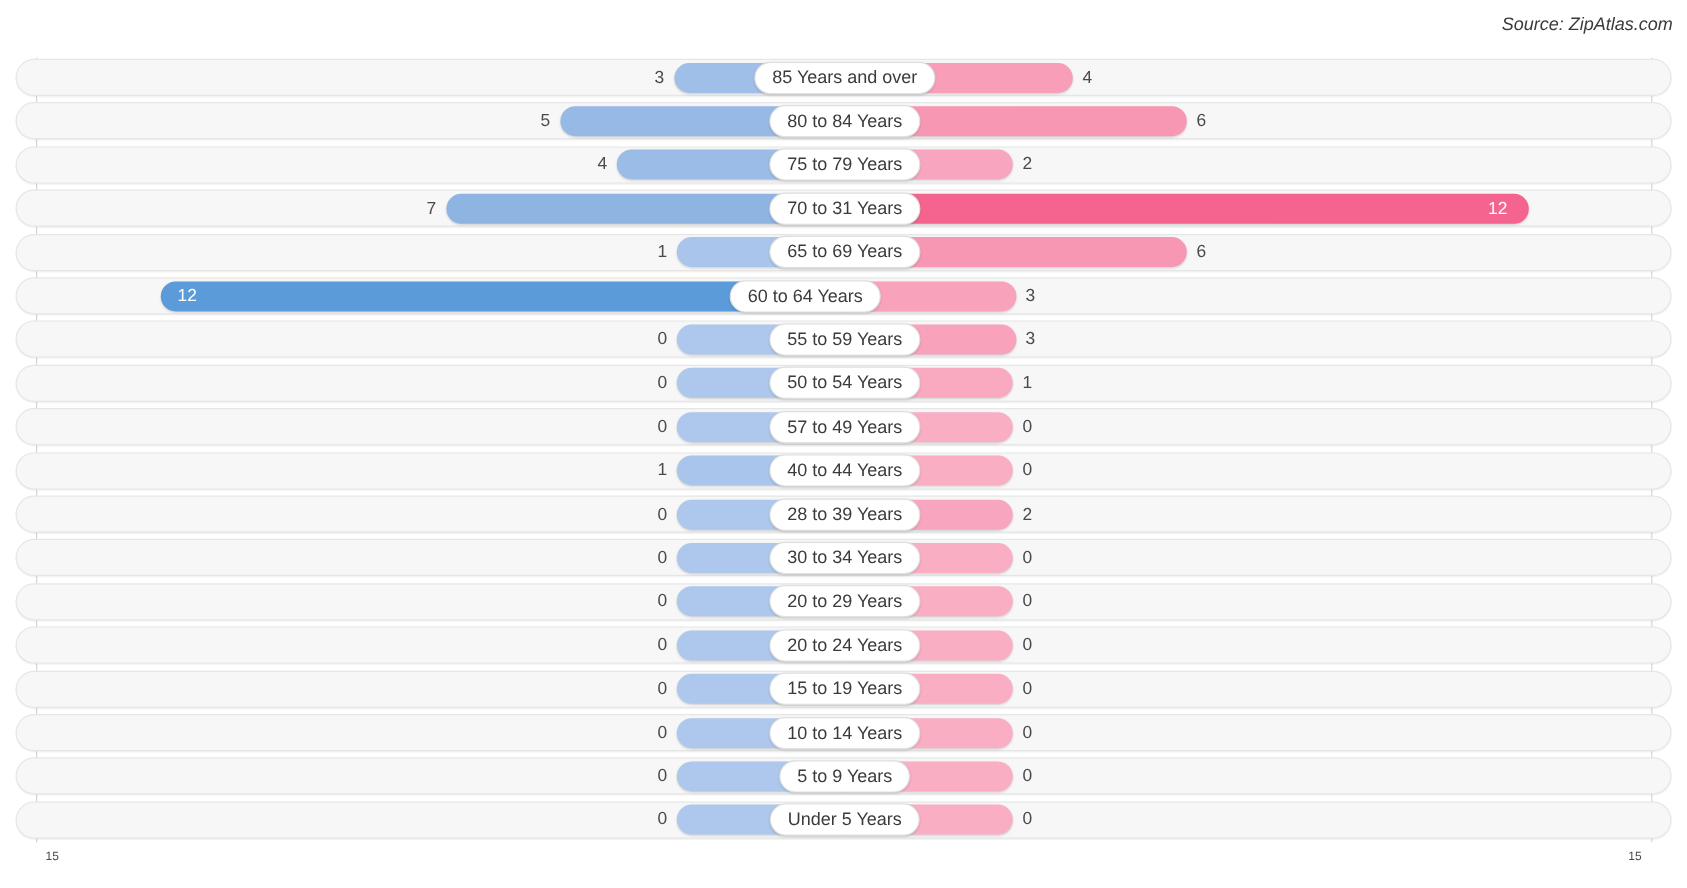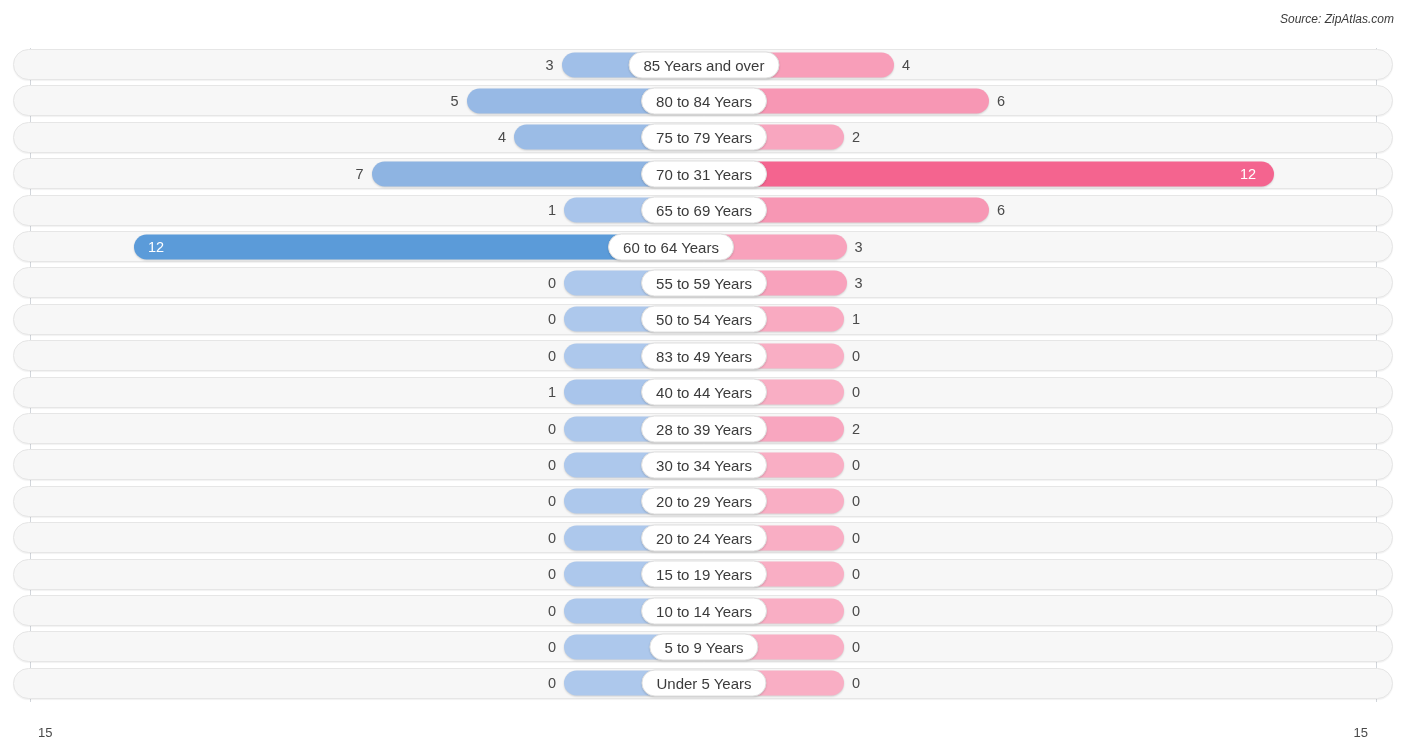--- a/index.html
+++ b/index.html
@@ -25,21 +25,21 @@
     position: absolute;
     left: 13px; top: 10px;
     font-size: 19.5px;
     color: #3b3b3b;
     letter-spacing: .2px;
     white-space: nowrap;
   }
   .source {
     position: absolute;
     right: 12px; top: 12px;
-    font-size: 12px;
+    font-size: 15px;
     font-style: italic;
     color: #3b3b3b;
     white-space: nowrap;
   }
   
   .plot {
     position: absolute;
     left: 0; top: 46px;
     width: 1406px; height: 656px;
   }
@@ -105,23 +105,22 @@
   }
   
   .footer {
     position: absolute;
     left: 0; top: 702px;
     width: 1406px; height: 38px;
   }
   .axis-label {
     position: absolute;
     top: 7px;
-    font-size: 13px;
+    font-size: 10px;
     color: #4a4a4a;
-    margin-top: 16px;
   }
   .axis-label-left  { left: 38px; }
   .axis-label-right { right: 38px; }
   .legend {
     position: absolute;
     left: 0; top: 6px;
     width: 1406px;
     display: flex;
     justify-content: center;
     align-items: center;
@@ -197,21 +196,21 @@
         <div class="bar bar-female" style="left: 690px; width: 140px; background: rgb(249, 170, 193);"></div>
         <div class="val val-male" style="left: 502px; width: 40px;">0</div>
         <div class="val val-female" style="left: 838px;">1</div>
         <div class="pill" style="left: 690px;">50 to 54 Years</div>
       </div>
       <div class="row" style="top: 294.2px;">
         <div class="bar bar-male" style="left: 550px; width: 140px; background: rgb(173, 200, 236);"></div>
         <div class="bar bar-female" style="left: 690px; width: 140px; background: rgb(249, 174, 196);"></div>
         <div class="val val-male" style="left: 502px; width: 40px;">0</div>
         <div class="val val-female" style="left: 838px;">0</div>
-        <div class="pill" style="left: 690px;">83 to 49 Years</div>
+        <div class="pill" style="left: 690px;">57 to 49 Years</div>
       </div>
       <div class="row" style="top: 330.6px;">
         <div class="bar bar-male" style="left: 550px; width: 140px; background: rgb(169, 197, 235);"></div>
         <div class="bar bar-female" style="left: 690px; width: 140px; background: rgb(249, 174, 196);"></div>
         <div class="val val-male" style="left: 502px; width: 40px;">1</div>
         <div class="val val-female" style="left: 838px;">0</div>
         <div class="pill" style="left: 690px;">40 to 44 Years</div>
       </div>
       <div class="row" style="top: 367px;">
         <div class="bar bar-male" style="left: 550px; width: 140px; background: rgb(173, 200, 236);"></div>

